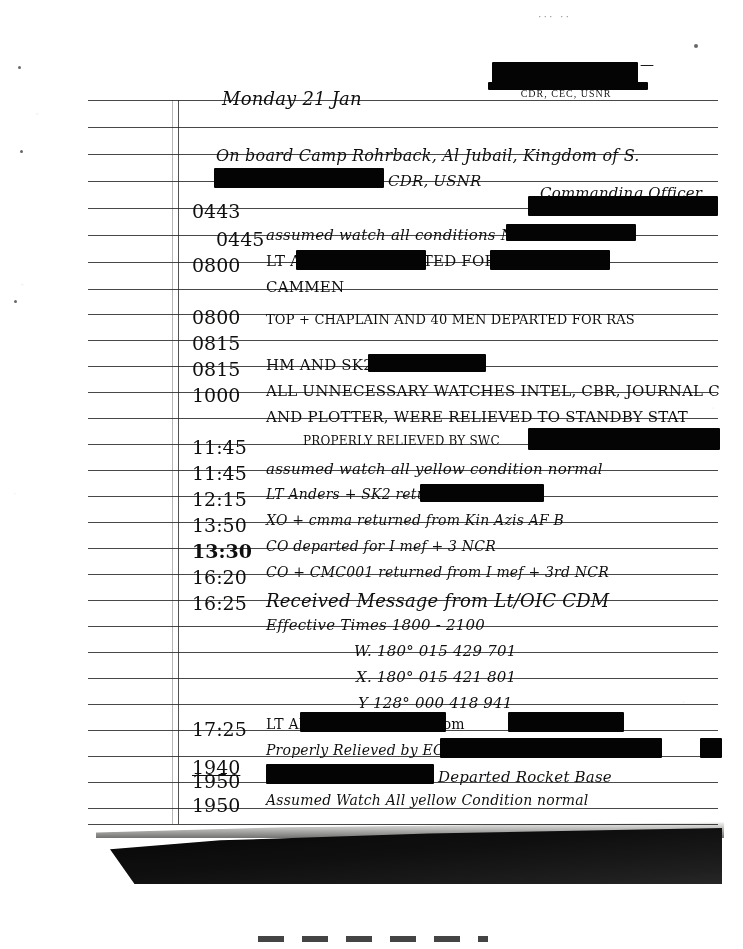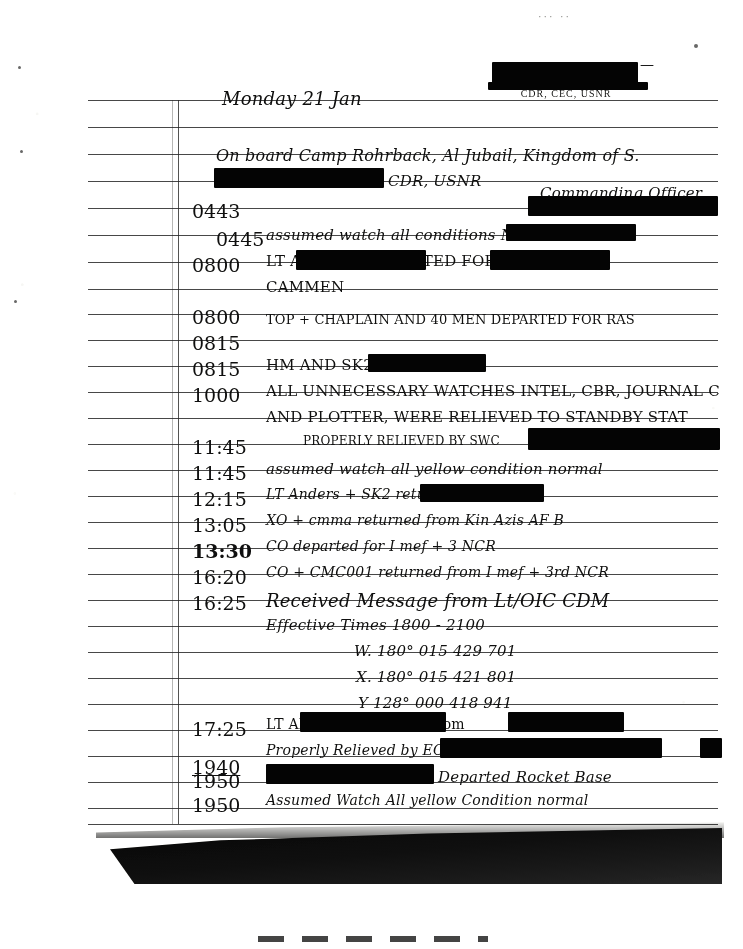--- a/index.html
+++ b/index.html
@@ -250,21 +250,21 @@
   <div class="hw" style="left:266px; top:434px; font-size:12px;margin-left:37px;">PROPERLY RELIEVED BY SWC</div>
   <div class="redact" style="left:528px; top:428px; width:192px; height:22px;"></div>
 
   <div class="time" style="left:192px; top:462px;">11:45</div>
   <div class="hw it" style="left:266px; top:460px; font-size:15px;">assumed watch all yellow condition normal</div>
 
   <div class="time" style="left:192px; top:488px;">12:15</div>
   <div class="hw it" style="left:266px; top:486px; font-size:14px;">LT Anders + SK2                    returned From Air</div>
   <div class="redact" style="left:420px; top:484px; width:124px; height:18px;"></div>
 
-  <div class="time" style="left:192px; top:514px;">13:05</div>
+  <div class="time" style="left:192px; top:514px;">13:50</div>
   <div class="hw it" style="left:266px; top:512px; font-size:14px;">XO + cmma returned from Kin Azis AF B</div>
 
   <div class="time" style="left:192px; top:540px;font-weight:bold;">13:30</div>
   <div class="hw it" style="left:266px; top:538px; font-size:14px;">CO departed for I mef + 3 NCR</div>
 
   <div class="time" style="left:192px; top:566px;">16:20</div>
   <div class="hw it" style="left:266px; top:564px; font-size:14px;">CO + CMC001 returned from I mef + 3rd NCR</div>
 
   <div class="time" style="left:192px; top:592px;">16:25</div>
   <div class="hw it" style="left:266px; top:590px; font-size:18px;">Received Message from Lt/OIC   CDM</div>

